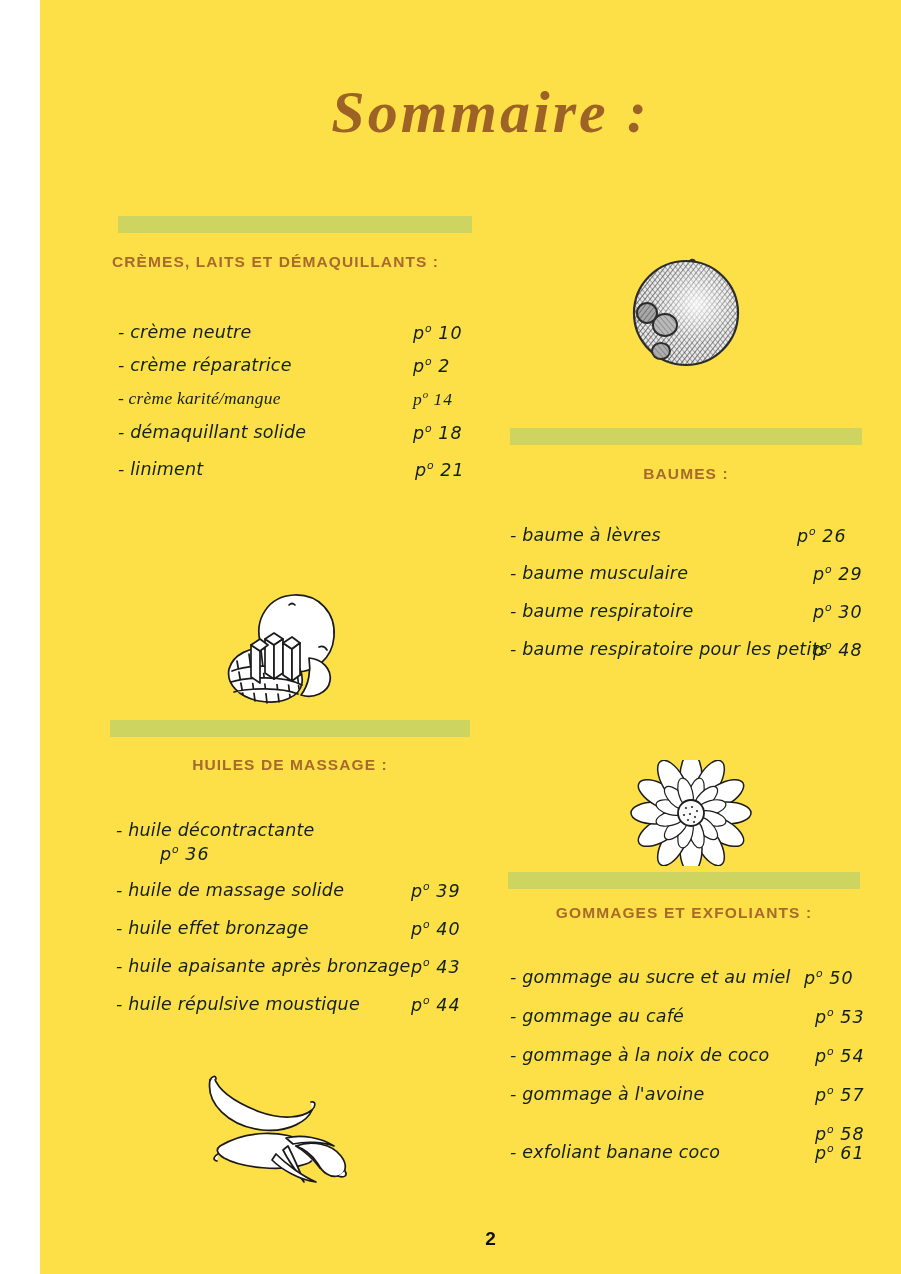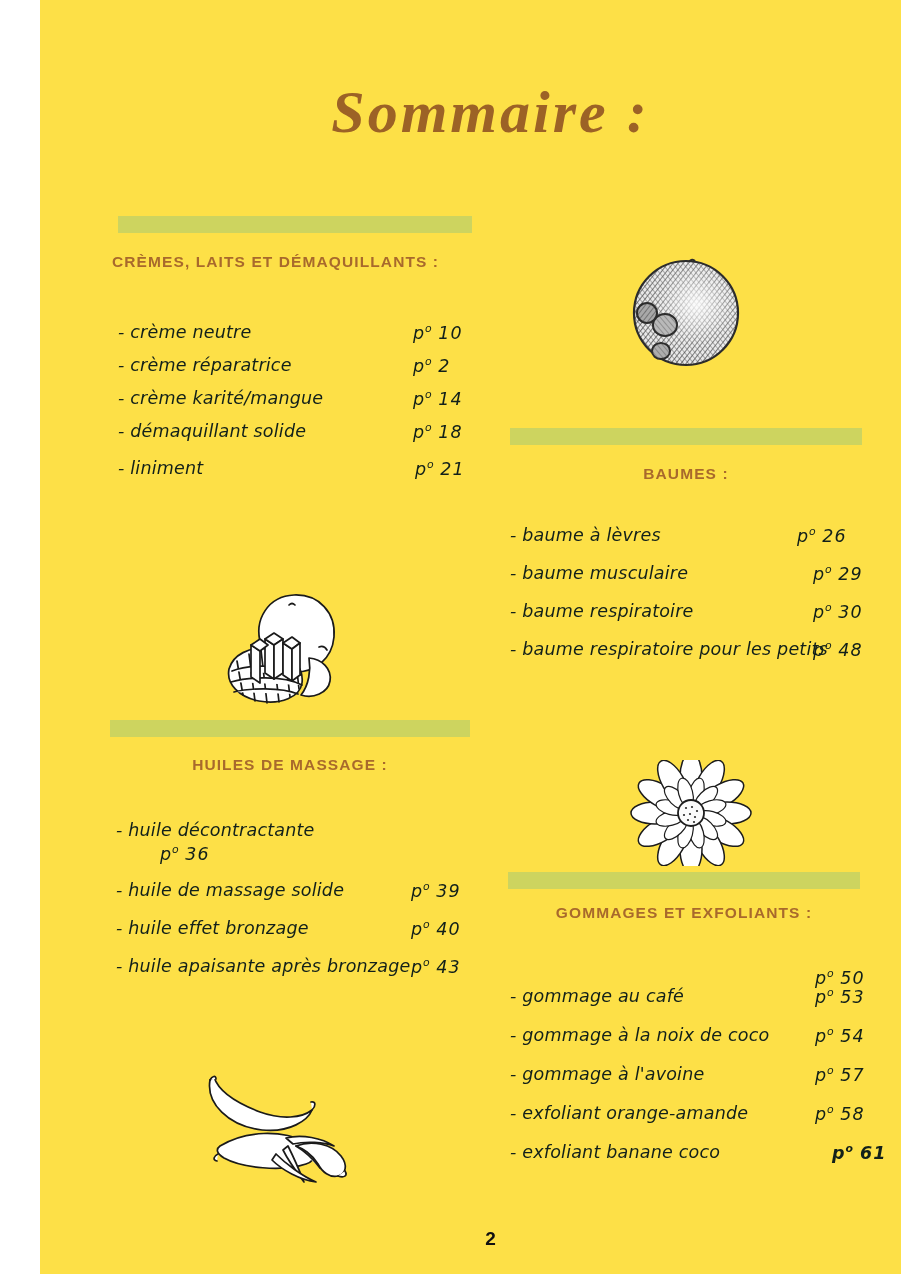--- a/index.html
+++ b/index.html
@@ -118,21 +118,21 @@
 
   <div class="entry-list" style="left:78px; top:322px; width:360px;">
     <div class="entry" style="margin-bottom:13px;">
       <span class="ename">- crème neutre</span>
       <span class="epage" style="left:295px;"><span>p</span><span class="sup">o</span> <span>10</span></span>
     </div>
     <div class="entry" style="margin-bottom:13px;">
       <span class="ename">- crème réparatrice</span>
       <span class="epage" style="left:295px;"><span>p</span><span class="sup">o</span> <span>2</span></span>
     </div>
-    <div class="entry" style="margin-bottom:13px;">
+    <div class="entry" style="margin-bottom:13px;font-family:Liberation Serif, serif;">
       <span class="ename">- crème karité/mangue</span>
       <span class="epage" style="left:295px;"><span>p</span><span class="sup">o</span> <span>14</span></span>
     </div>
     <div class="entry" style="margin-bottom:17px;">
       <span class="ename">- démaquillant solide</span>
       <span class="epage" style="left:295px;"><span>p</span><span class="sup">o</span> <span>18</span></span>
     </div>
     <div class="entry" style="margin-bottom:17px;">
       <span class="ename">- liniment</span>
       <span class="epage" style="left:297px;"><span>p</span><span class="sup">o</span> <span>21</span></span>
@@ -174,48 +174,52 @@
       <span class="epage" style="left:295px;"><span>p</span><span class="sup">o</span> <span>39</span></span>
     </div>
     <div class="entry" style="margin-bottom:18px;">
       <span class="ename">- huile effet bronzage</span>
       <span class="epage" style="left:295px;"><span>p</span><span class="sup">o</span> <span>40</span></span>
     </div>
     <div class="entry" style="margin-bottom:18px;">
       <span class="ename">- huile apaisante après bronzage</span>
       <span class="epage" style="left:295px;"><span>p</span><span class="sup">o</span> <span>43</span></span>
     </div>
+    <div class="entry">
+      <span class="ename">- huile répulsive moustique</span>
+      <span class="epage" style="left:295px;"><span>p</span><span class="sup">o</span> <span>44</span></span>
+    </div>
   </div>
 
   <div class="sec-bar" style="left:468px; top:872px; width:352px;"></div>
   <div class="sec-title" style="left:468px; top:904px; width:352px; text-align:center;">GOMMAGES ET EXFOLIANTS :</div>
 
   <div class="entry-list" style="left:470px; top:967px; width:380px;">
     <div class="entry" style="margin-bottom:19px;">
-      <span class="epage" style="left:305px;"><span>p</span><span class="sup">o</span> <span>50</span></span>
+      <span class="ename">- gommage au sucre et au miel</span>
+      <span class="epage" style="left:294px;"><span>p</span><span class="sup">o</span> <span>50</span></span>
     </div>
     <div class="entry" style="margin-bottom:19px;">
       <span class="ename">- gommage au café</span>
       <span class="epage" style="left:305px;"><span>p</span><span class="sup">o</span> <span>53</span></span>
     </div>
     <div class="entry" style="margin-bottom:19px;">
       <span class="ename">- gommage à la noix de coco</span>
       <span class="epage" style="left:305px;"><span>p</span><span class="sup">o</span> <span>54</span></span>
     </div>
     <div class="entry" style="margin-bottom:19px;">
       <span class="ename">- gommage à l'avoine</span>
       <span class="epage" style="left:305px;"><span>p</span><span class="sup">o</span> <span>57</span></span>
     </div>
     <div class="entry" style="margin-bottom:19px;">
-      <span class="ename">- exfoliant orange-amande</span>
       <span class="epage" style="left:305px;"><span>p</span><span class="sup">o</span> <span>58</span></span>
     </div>
     <div class="entry">
       <span class="ename">- exfoliant banane coco</span>
-      <span class="epage" style="left:322px;font-weight:bold;"><span>p</span><span class="sup">o</span> <span>61</span></span>
+      <span class="epage" style="left:305px;"><span>p</span><span class="sup">o</span> <span>61</span></span>
     </div>
   </div>
 
   <div class="illus" style="left:583px; top:255px;">
     <svg width="135" height="120" viewBox="0 0 135 120">
       <defs>
         <pattern id="hatchA" width="4" height="4" patternUnits="userSpaceOnUse" patternTransform="rotate(38)">
           <line x1="0" y1="0" x2="0" y2="4" stroke="#3a3a3a" stroke-width="1.4"></line>
         </pattern>
         <pattern id="hatchB" width="4" height="4" patternUnits="userSpaceOnUse" patternTransform="rotate(-40)">

